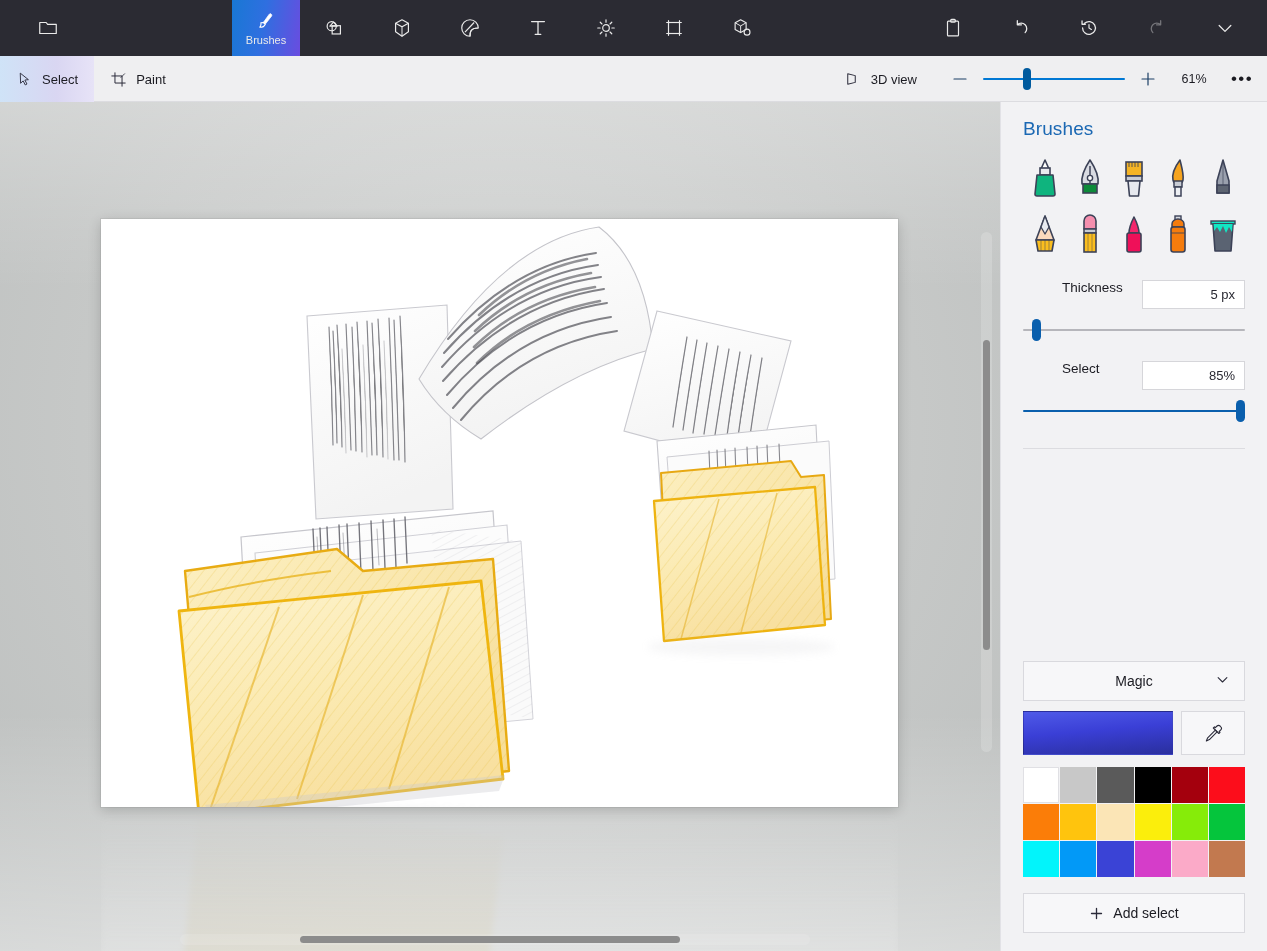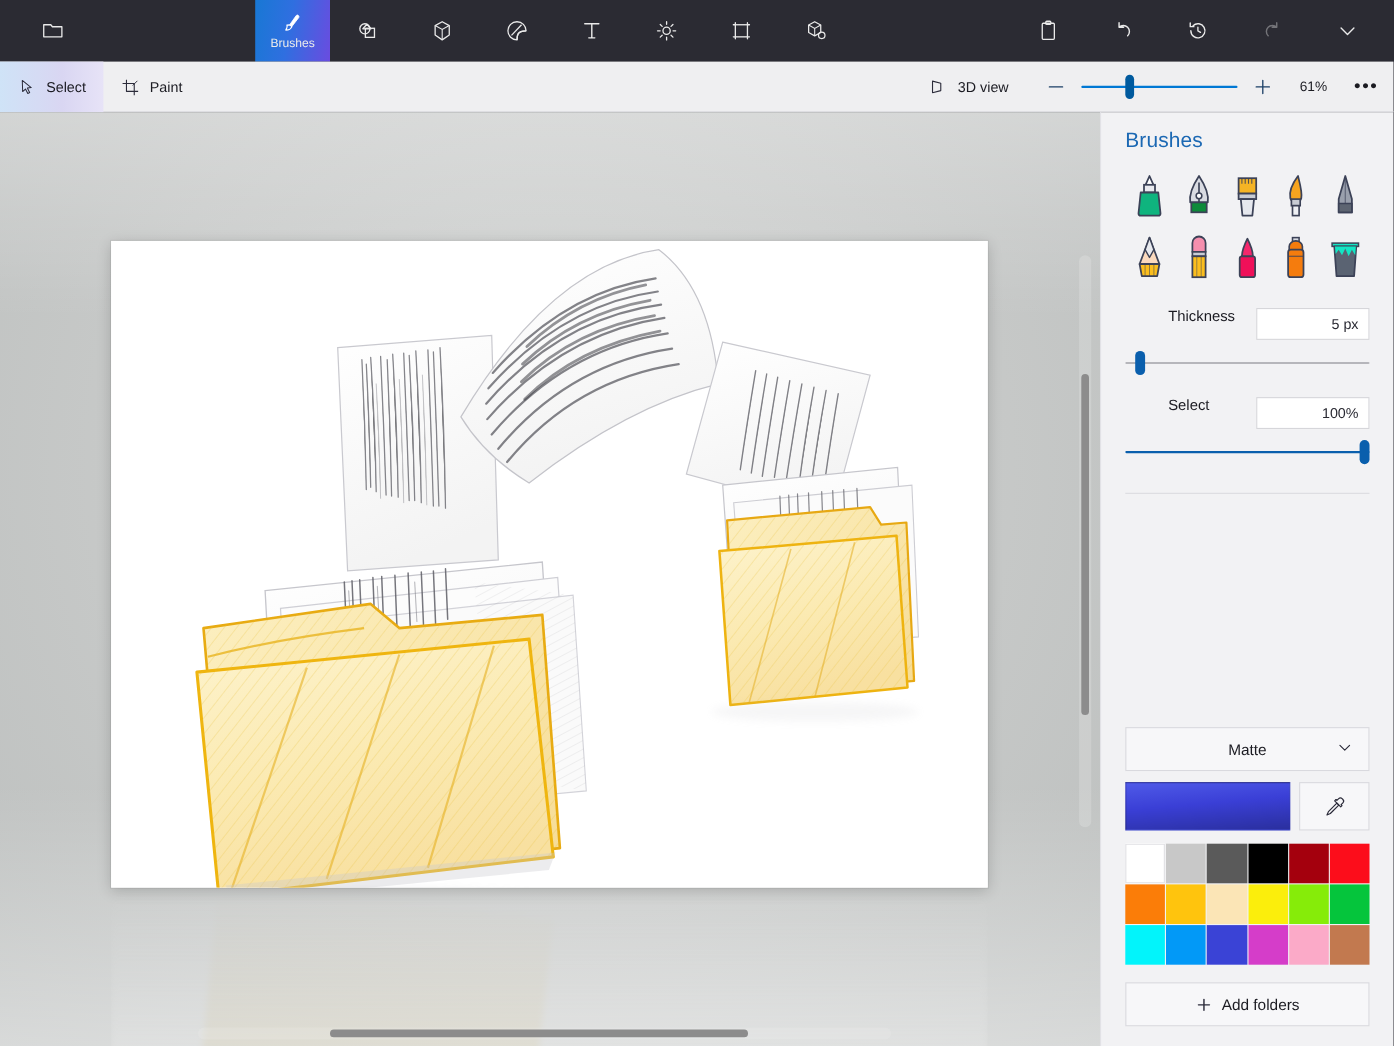--- a/index.html
+++ b/index.html
@@ -656,32 +656,32 @@
         <span class="field-label">Thickness</span>
         <div class="field-box">5 px</div>
       </div>
       <div class="slider">
         <div class="s-track"></div>
         <div class="s-thumb" style="left:4%"></div>
       </div>
 
       <div class="field-row">
         <span class="field-label">Select</span>
-        <div class="field-box">100%</div>
+        <div class="field-box">85%</div>
       </div>
       <div class="slider">
         <div class="s-track filled"></div>
         <div class="s-thumb" style="right:0"></div>
       </div>
 
       <div class="panel-divider"></div>
       <div class="panel-spacer"></div>
 
       <div class="material-select">
-        <span>Matte</span>
+        <span>Magic</span>
         <span class="chev">
           <svg width="15" height="15" viewBox="0 0 24 24">
             <path d="M5 9l7 7 7-7" fill="none" stroke="#2b2b3a" stroke-width="1.7" stroke-linecap="round" stroke-linejoin="round"></path>
           </svg>
         </span>
       </div>
 
       <div class="color-row">
         <div class="current-color"></div>
         <div class="eyedropper-btn">
@@ -712,18 +712,18 @@
         <div class="swatch" style="background:#3a43d6"></div>
         <div class="swatch" style="background:#d53dc9"></div>
         <div class="swatch" style="background:#fbaac8"></div>
         <div class="swatch" style="background:#c2794f"></div>
       </div>
 
       <div class="add-colour">
         <svg width="15" height="15" viewBox="0 0 24 24">
           <path d="M12 4v16M4 12h16" stroke="#2b2b3a" stroke-width="2.1" stroke-linecap="round"></path>
         </svg>
-        <span>Add folders</span>
+        <span>Add select</span>
       </div>
 
     </div>
   </div>
 </div>
 
 </body></html>

